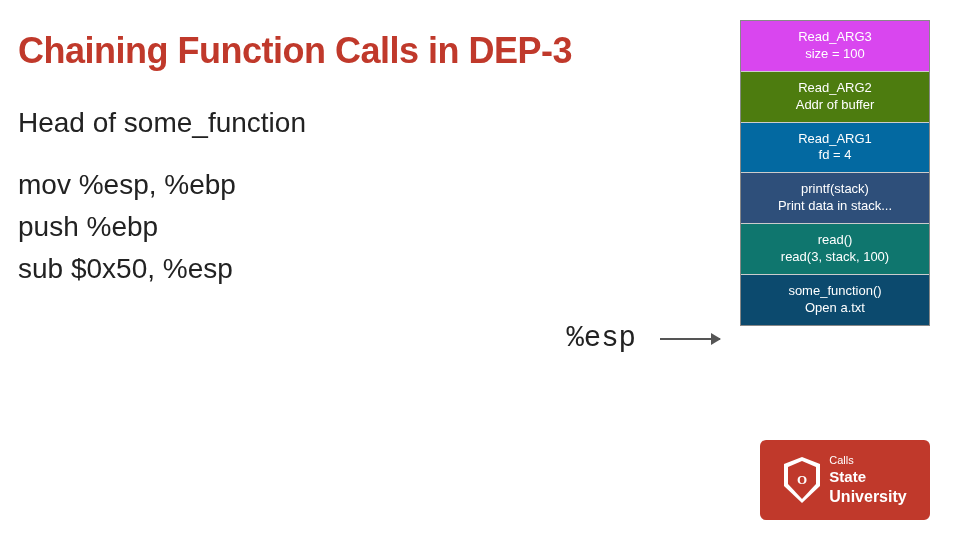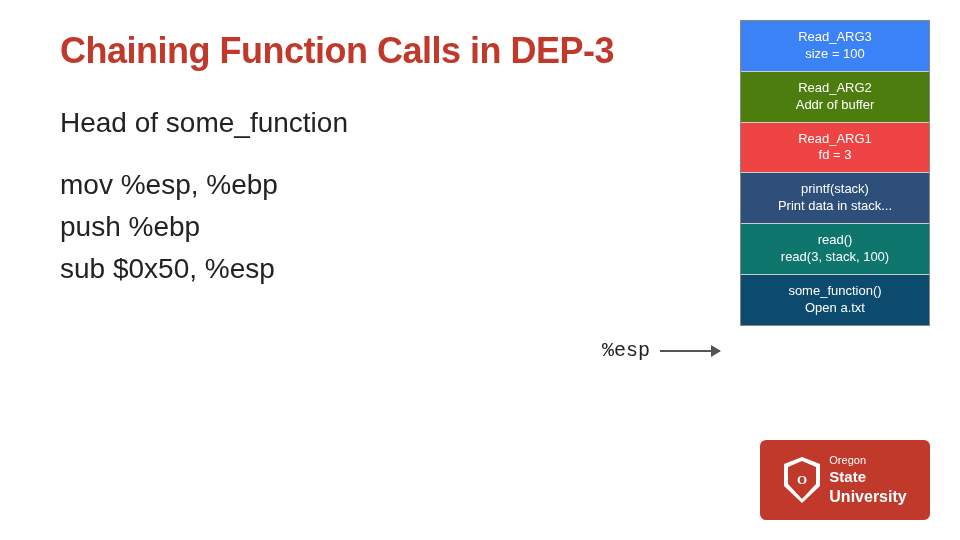--- a/index.html
+++ b/index.html
@@ -10,21 +10,21 @@
       font-family: Arial, sans-serif;
       overflow: hidden;
       position: relative;
     }
 
     .slide {
       width: 960px;
       height: 540px;
       background: #ffffff;
       position: relative;
-      padding: 30px 60px;
+      padding: 30px 18px;
       border-radius: 22px;
     }
 
     .title {
       font-size: 36px;
       font-weight: bold;
       color: #c0392b;
       margin-bottom: 30px;
       letter-spacing: -0.5px;
     }
@@ -58,37 +58,37 @@
       line-height: 1.3;
       border-bottom: 1px solid #ccc;
       color: #fff;
       font-weight: 500;
     }
 
     .stack-item:last-child {
       border-bottom: none;
     }
 
-    .stack-read-arg3 { background-color: #3b82f6; }
+    .stack-read-arg3 { background-color: #d946ef; }
     .stack-read-arg2 { background-color: #4d7c0f; }
-    .stack-read-arg1 { background-color: #ef4444; }
+    .stack-read-arg1 { background-color: #0369a1; }
     .stack-printf    { background-color: #2e4f7a; }
     .stack-read      { background-color: #0f766e; }
     .stack-some-func { background-color: #0c4a6e; }
 
     .esp-label {
       position: absolute;
       font-family: 'Courier New', Courier, monospace;
-      font-size: 20px;
+      font-size: 29px;
       color: #222;
       right: 240px;
-      top: 339px;
+      top: 322px;
       display: flex;
       align-items: center;
-      gap: 10px;
+      gap: 24px;
     }
 
     .arrow-right {
       display: inline-block;
       width: 60px;
       height: 2px;
       background: #555;
       position: relative;
     }
     .arrow-right::after {
@@ -153,21 +153,21 @@
     <div class="stack-item stack-read-arg3">
       <span>Read_ARG3</span><br>
       <span>size = 100</span>
     </div>
     <div class="stack-item stack-read-arg2">
       <span>Read_ARG2</span><br>
       <span>Addr of buffer</span>
     </div>
     <div class="stack-item stack-read-arg1">
       <span>Read_ARG1</span><br>
-      <span>fd = 3</span>
+      <span>fd = 4</span>
     </div>
     <div class="stack-item stack-printf">
       <span>printf(stack)</span><br>
       <span>Print data in stack...</span>
     </div>
     <div class="stack-item stack-read">
       <span>read()</span><br>
       <span>read(3, stack, 100)</span>
     </div>
     <div class="stack-item stack-some-func">
@@ -183,20 +183,20 @@
 
   <div class="osu-logo">
     <div class="osu-logo-inner">
 
       <svg width="38" height="48" viewBox="0 0 38 48">
         <polygon points="19,1 37,8 37,30 19,47 1,30 1,8" fill="white"></polygon>
         <polygon points="19,5 33,11 33,28 19,43 5,28 5,11" fill="#c0392b"></polygon>
         <text x="19" y="28" text-anchor="middle" font-size="13" font-weight="bold" fill="white" font-family="serif">O</text>
       </svg>
       <div class="osu-text">
-        <div class="oregon">Oregon</div>
+        <div class="oregon">Calls</div>
         <div class="state">State</div>
         <div class="univ">University</div>
       </div>
     </div>
   </div>
 
 </div>
 
 </body></html>

